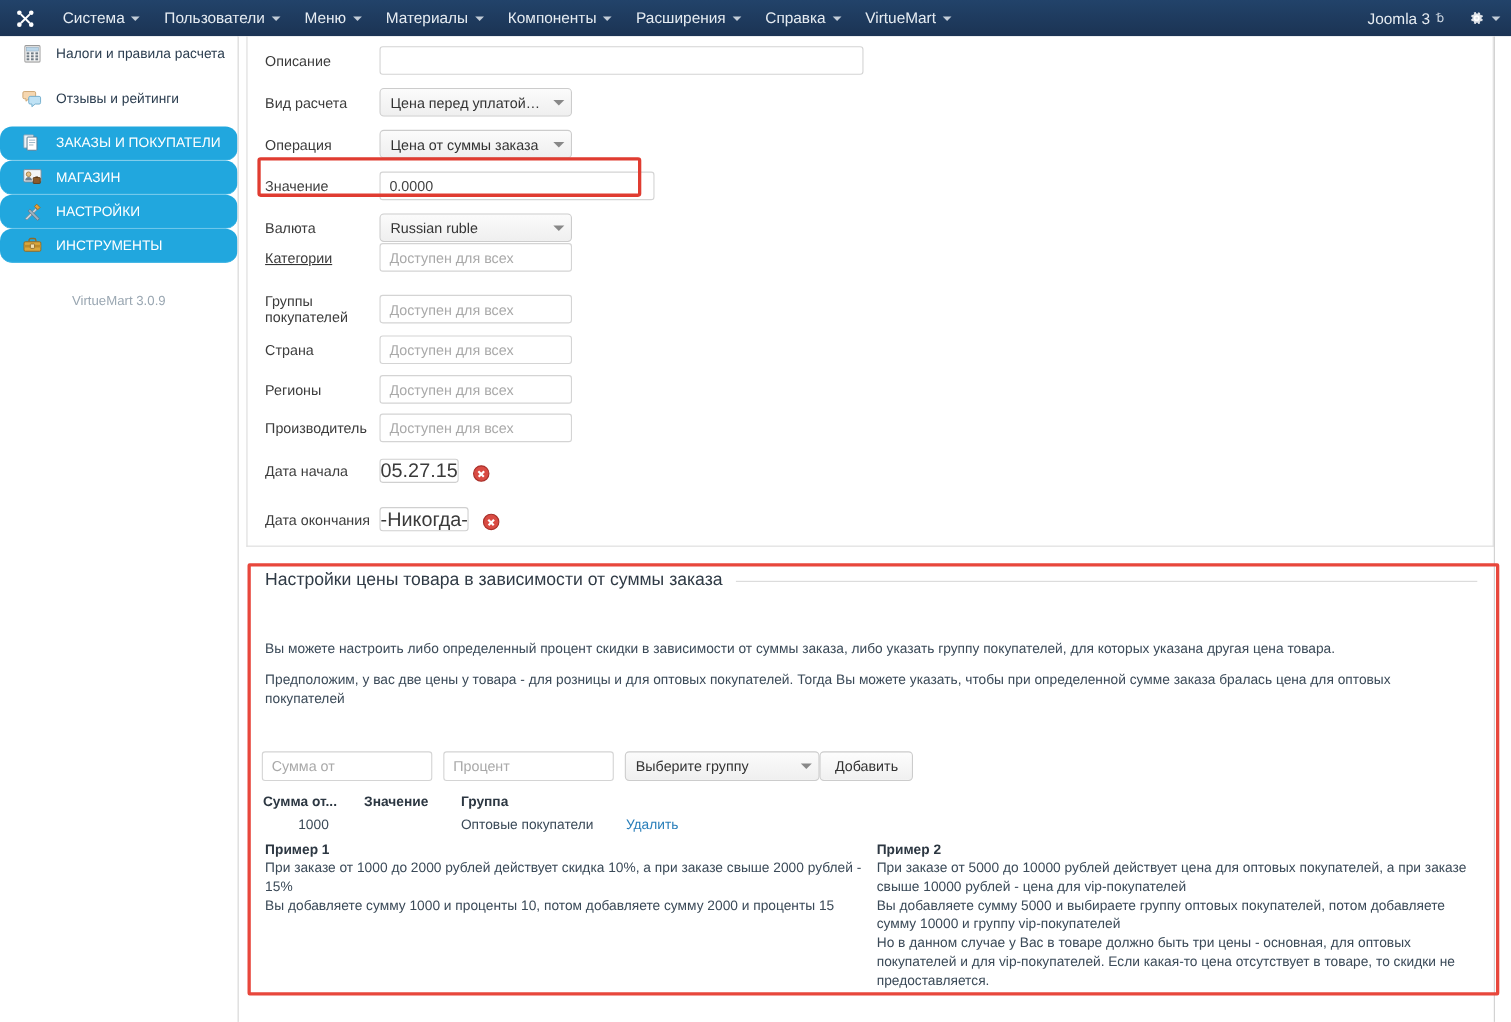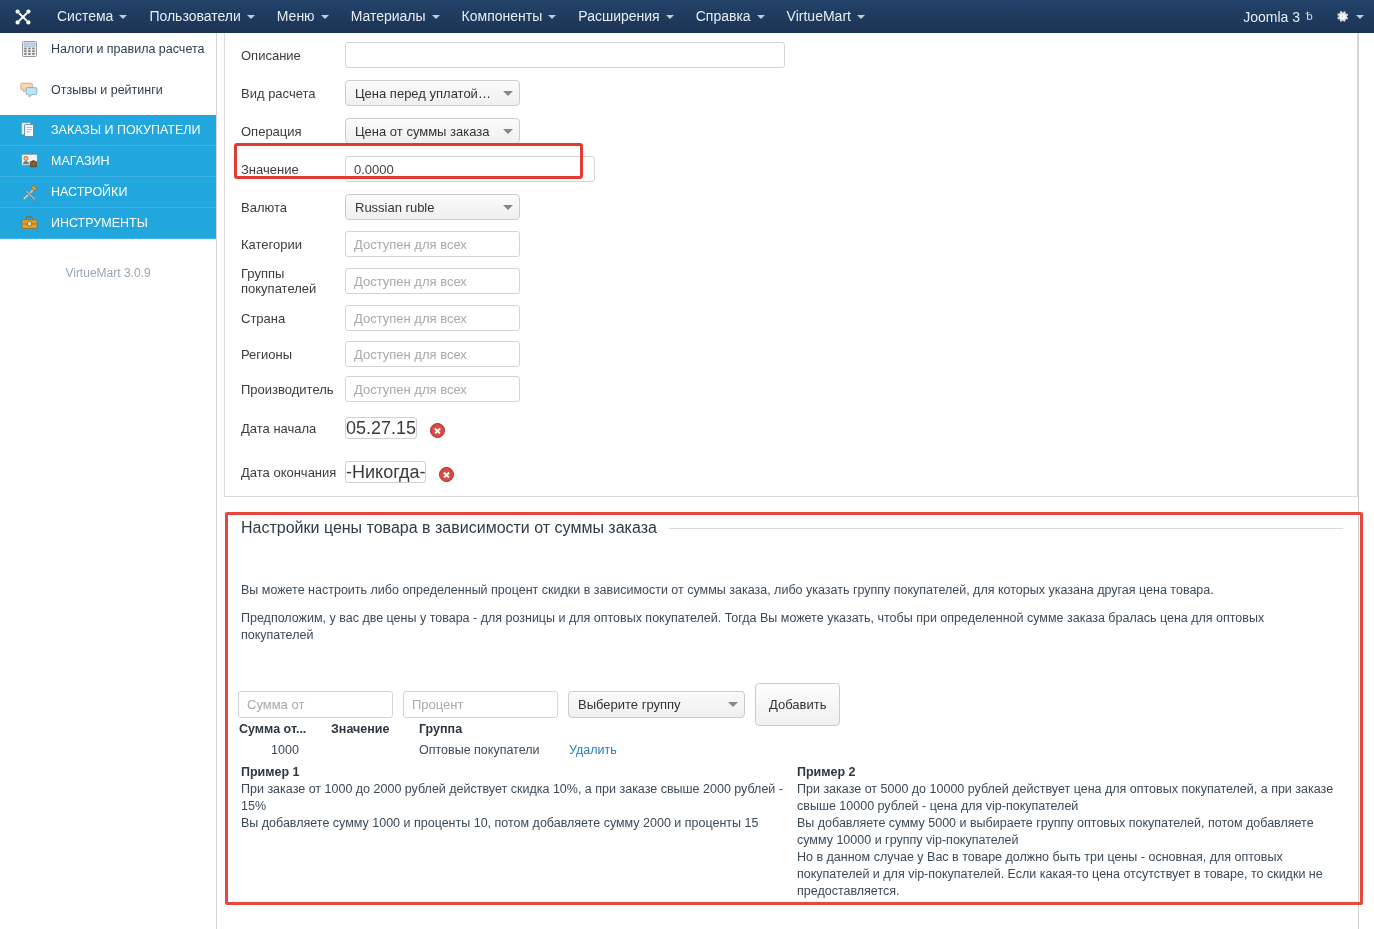--- a/index.html
+++ b/index.html
@@ -92,20 +92,21 @@
     flex: 0 0 22px;
     display: flex; align-items: center; justify-content: center;
   }
   .side-item.plain { color: #2c3e50; }
   .side-item.active {
     background: #21a7de;
     color: #ffffff;
     border-bottom: 1px solid #39b2e3;
     text-transform: uppercase;
     height: 31px;
+    border-radius: 11px;
   }
   .side-item.active + .side-item.active { }
   #sidebar .gap { height: 10px; }
   #sidebar .version {
     text-align: center;
     color: #9aa7b2;
     font-size: 12px;
     margin-top: 27px;
   }
 
@@ -284,22 +285,22 @@
     position: absolute;
     left: 3px; top: 161px;
     display: flex;
     align-items: center;
   }
   #inputrow input.txt { height: 27px; }
   #in-sum   { width: 155px; }
   #in-pct   { width: 155px; margin-left: 10px; }
   #in-group { margin-left: 10px; width: 177px; height: 27px; }
   .btn {
-    margin-left: 10px;
-    height: 43px;
+    margin-left: 0;
+    height: 27px;
     padding: 0 13px;
     border: 1px solid #cccccc;
     border-radius: 4px;
     background: linear-gradient(#fdfdfd, #f0f0f0);
     font-size: 13px;
     color: #333;
     cursor: pointer;
     font-family: "Liberation Sans", sans-serif;
   }
 
@@ -545,21 +546,21 @@
     <div class="frow" style="top:157px;">
       <div class="flabel">Валюта</div>
       <div class="fctl">
         <div class="sel" style="width:175px;">
           <span class="sel-txt">Russian ruble</span>
           <span class="arrow"></span>
         </div>
       </div>
     </div>
 
-    <div class="frow" style="top:194px;">
+    <div class="frow" style="top:184px;text-decoration:underline;">
       <div class="flabel">Категории</div>
       <div class="fctl">
         <input class="txt" style="width: 175px;" type="text" placeholder="Доступен для всех">
       </div>
     </div>
 
     <div class="frow" style="top:231px;">
       <div class="flabel">
         <div>Группы</div>
         <div>покупателей</div>

